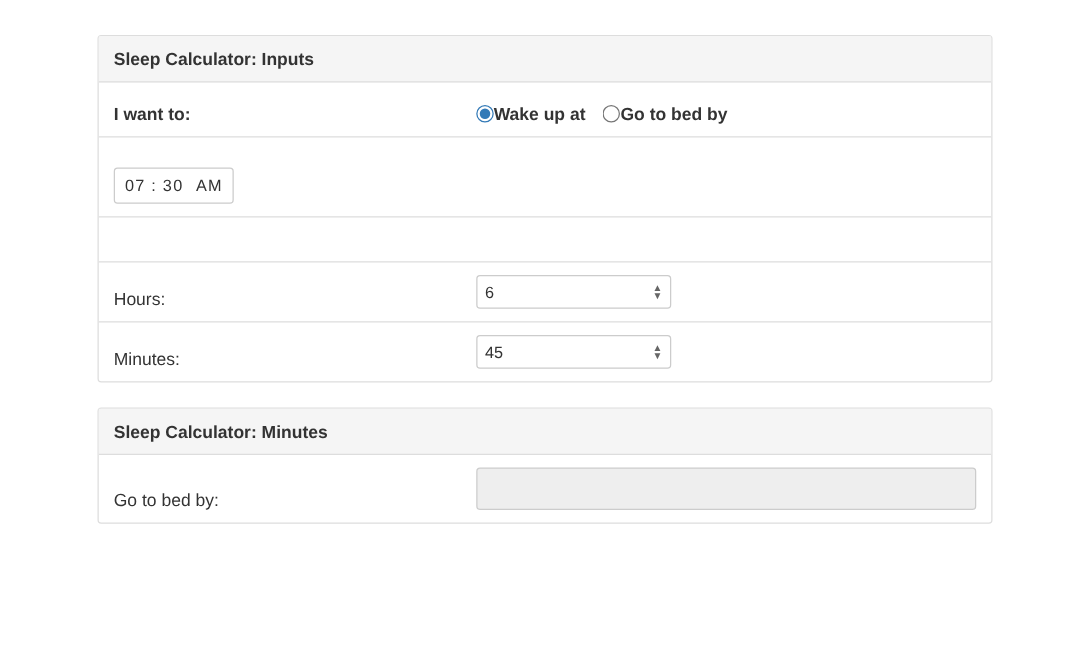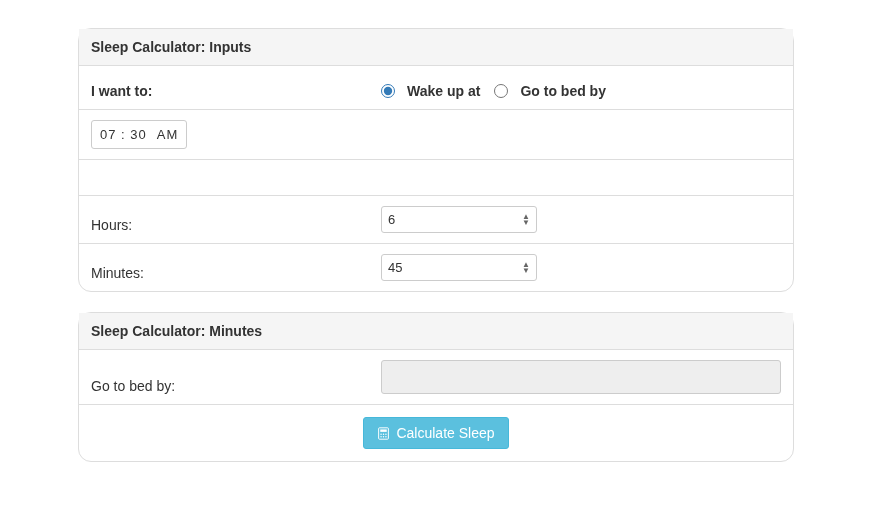--- a/index.html
+++ b/index.html
@@ -5,21 +5,21 @@
     * { box-sizing: border-box; margin: 0; padding: 0; }
     body {
       font-family: -apple-system, BlinkMacSystemFont, "Segoe UI", Helvetica, Arial, sans-serif;
       font-size: 14px;
       color: #333;
       background: #fff;
       padding: 28px 78px;
     }
     .panel {
       border: 1px solid #ddd;
-      border-radius: 13px;
+      border-radius: 3px;
       margin-bottom: 20px;
     }
     .panel-header {
       background: #f5f5f5;
       padding: 10px 12px;
       border-bottom: 1px solid #ddd;
       font-weight: bold;
       color: #333;
     }
     .form-row {
@@ -39,37 +39,38 @@
     }
     .input-col {
       flex: 1;
       display: flex;
       align-items: center;
       gap: 14px;
     }
     .radio-wrap {
       display: flex;
       align-items: center;
-      gap: 12px;
+      gap: 0;
       font-weight: bold;
     }
     input[type="radio"] {
       width: 14px;
       height: 14px;
       accent-color: #337ab7;
     }
     .time-input {
       border: 1px solid #ccc;
       border-radius: 3px;
       padding: 6px 8px;
       font-size: 13px;
       display: inline-flex;
       align-items: center;
       gap: 2px;
       font-family: inherit;
+      margin-top: 14px;
     }
     .time-input span { letter-spacing: 1px; }
     .num-input {
       width: 156px;
       border: 1px solid #ccc;
       border-radius: 3px;
       padding: 5px 6px;
       font-size: 13px;
       display: flex;
       align-items: center;
@@ -176,28 +177,13 @@
 <div class="panel">
   <div class="panel-header">Sleep Calculator: Minutes</div>
 
   <div class="form-row">
     <div class="label-col">Go to bed by:</div>
     <div class="input-col">
       <div class="output-field"></div>
     </div>
   </div>
 
-  <div class="action-row">
-    <button class="btn-calc">
-      <svg viewBox="0 0 16 16">
-        <rect x="2" y="1" width="12" height="14" rx="1" fill="none" stroke="#fff" stroke-width="1.2"></rect>
-        <rect x="4" y="3" width="8" height="3" fill="#fff"></rect>
-        <circle cx="5" cy="9" r="0.9" fill="#fff"></circle>
-        <circle cx="8" cy="9" r="0.9" fill="#fff"></circle>
-        <circle cx="11" cy="9" r="0.9" fill="#fff"></circle>
-        <circle cx="5" cy="12" r="0.9" fill="#fff"></circle>
-        <circle cx="8" cy="12" r="0.9" fill="#fff"></circle>
-        <circle cx="11" cy="12" r="0.9" fill="#fff"></circle>
-      </svg>
-      <span>Calculate Sleep</span>
-    </button>
-  </div>
 </div>
 
 </body></html>

